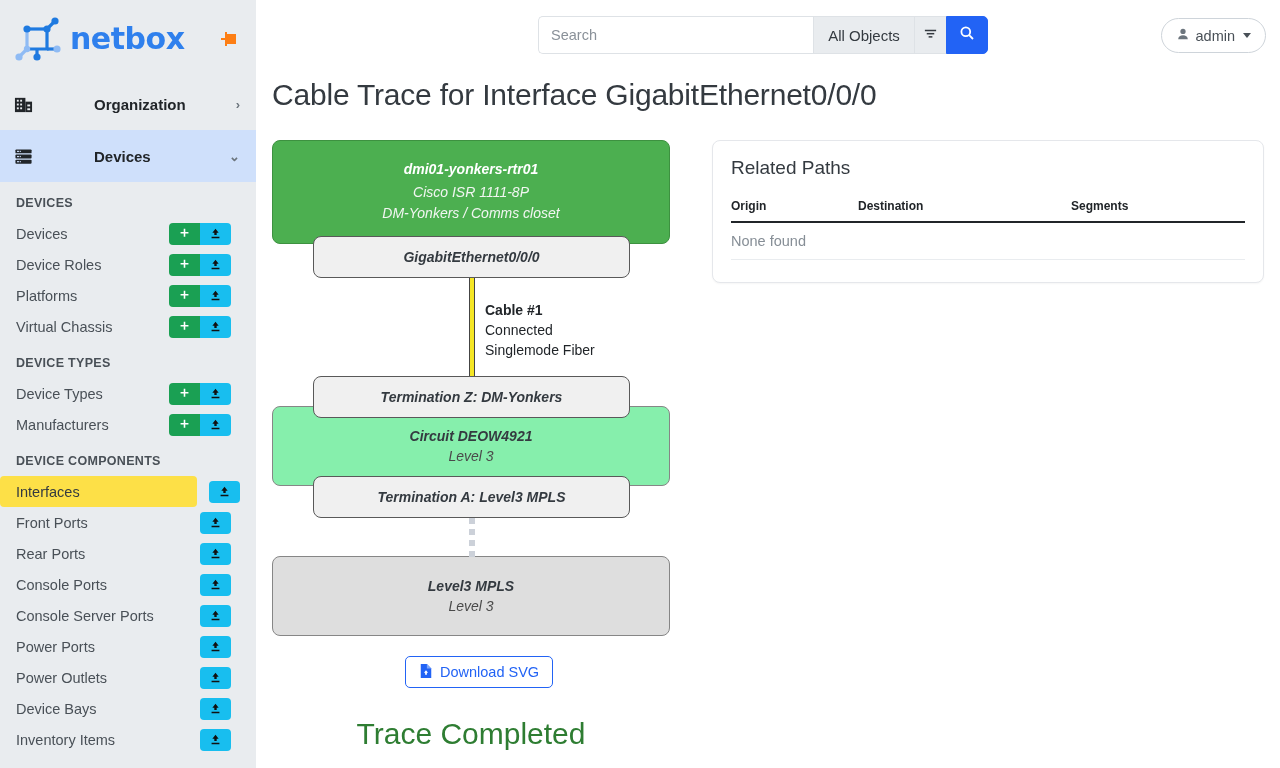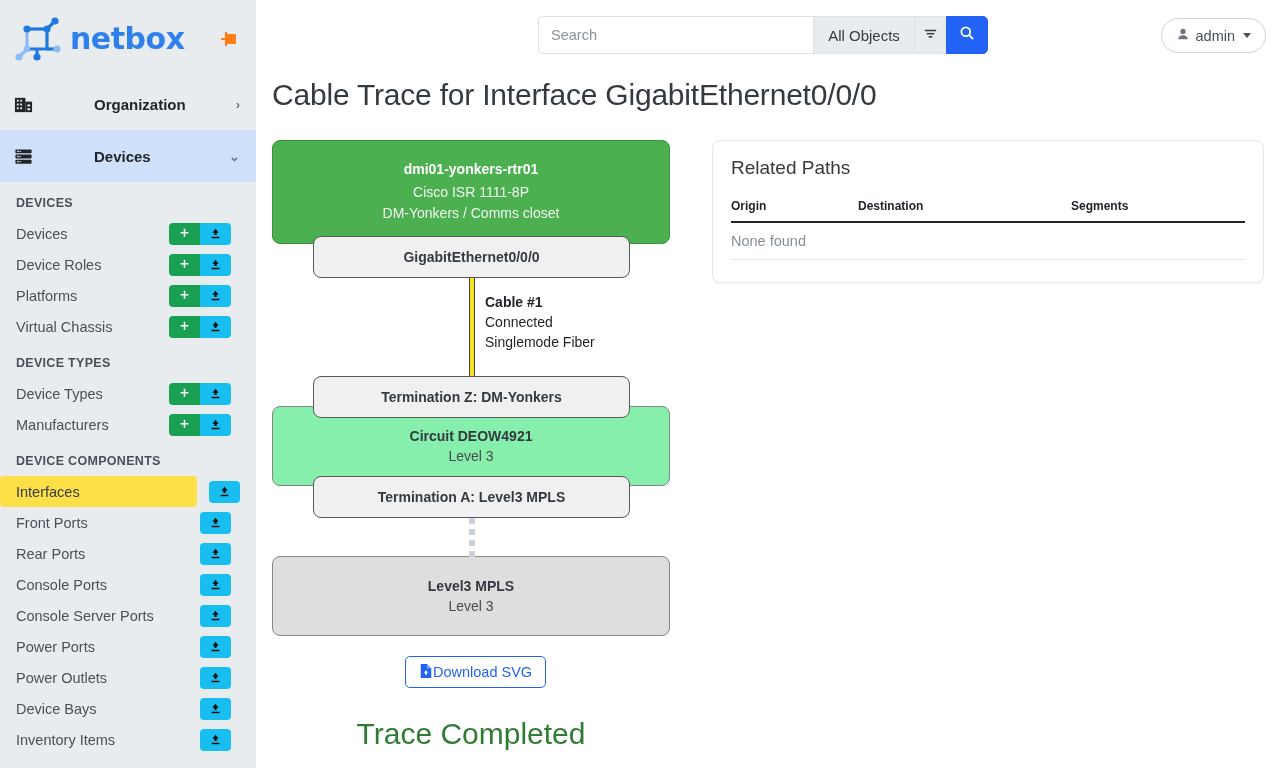--- a/index.html
+++ b/index.html
@@ -165,20 +165,21 @@
 
   
   .trace { position: relative; width: 398px; height: 500px; }
   .tnode {
     position: absolute;
     border: 1px solid #595959;
     border-radius: 8px;
     display: flex; flex-direction: column;
     align-items: center; justify-content: center;
     text-align: center;
+    font-style: italic;
   }
   .tnode.device {
     left: 0; top: 0; width: 398px; height: 104px;
     background: #4caf50; border-color: #3d9140;
   }
   .tnode.device .t1 { font-size: 14px; font-weight: 700; color: #fff; margin-bottom: 5px; }
   .tnode.device .t2 { font-size: 14px; color: #f2f6f2; line-height: 1.45; }
   .tnode.term {
     left: 41px; width: 317px; height: 42px;
     background: #f0f0f0; border-color: #595959;
@@ -209,37 +210,37 @@
     background: #f5e625;
     border-left: 1.5px solid #444;
     border-right: 1.5px solid #444;
     z-index: 1;
   }
   .cable-label {
     position: absolute;
     left: 213px; top: 152px;
     text-align: left; z-index: 4;
   }
-  .cable-label .c1 { font-size: 14px; font-weight: 700; color: #212529; line-height: 20px; }
+  .cable-label .c1 { font-size: 14px; font-weight: 700; color: #212529; line-height: 20px; margin-top: 8px; }
   .cable-label .c2 { font-size: 14px; color: #212529; line-height: 20px; }
 
   .dot-line {
     position: absolute;
     left: 197px; top: 378px;
     width: 6px; height: 40px;
     z-index: 1;
   }
   .dot-line i {
     display: block; width: 6px; height: 6px;
     background: #ccd1d9; margin-bottom: 5px;
   }
 
   .dl-btn {
     position: absolute; left: 133px; top: 516px;
-    display: inline-flex; align-items: center; 
+    display: inline-flex; align-items: center; gap: 7px;
     height: 32px; padding: 0 13px;
     border: 1px solid #2263f5; border-radius: 5px;
     background: #fff; color: #2263f5;
     font-size: 14.5px; cursor: pointer;
     font-family: "Liberation Sans", sans-serif;
   }
   .trace-status {
     position: absolute; left: 0; top: 577px;
     width: 398px; text-align: center;
     font-size: 30px; color: #2e7d32;

